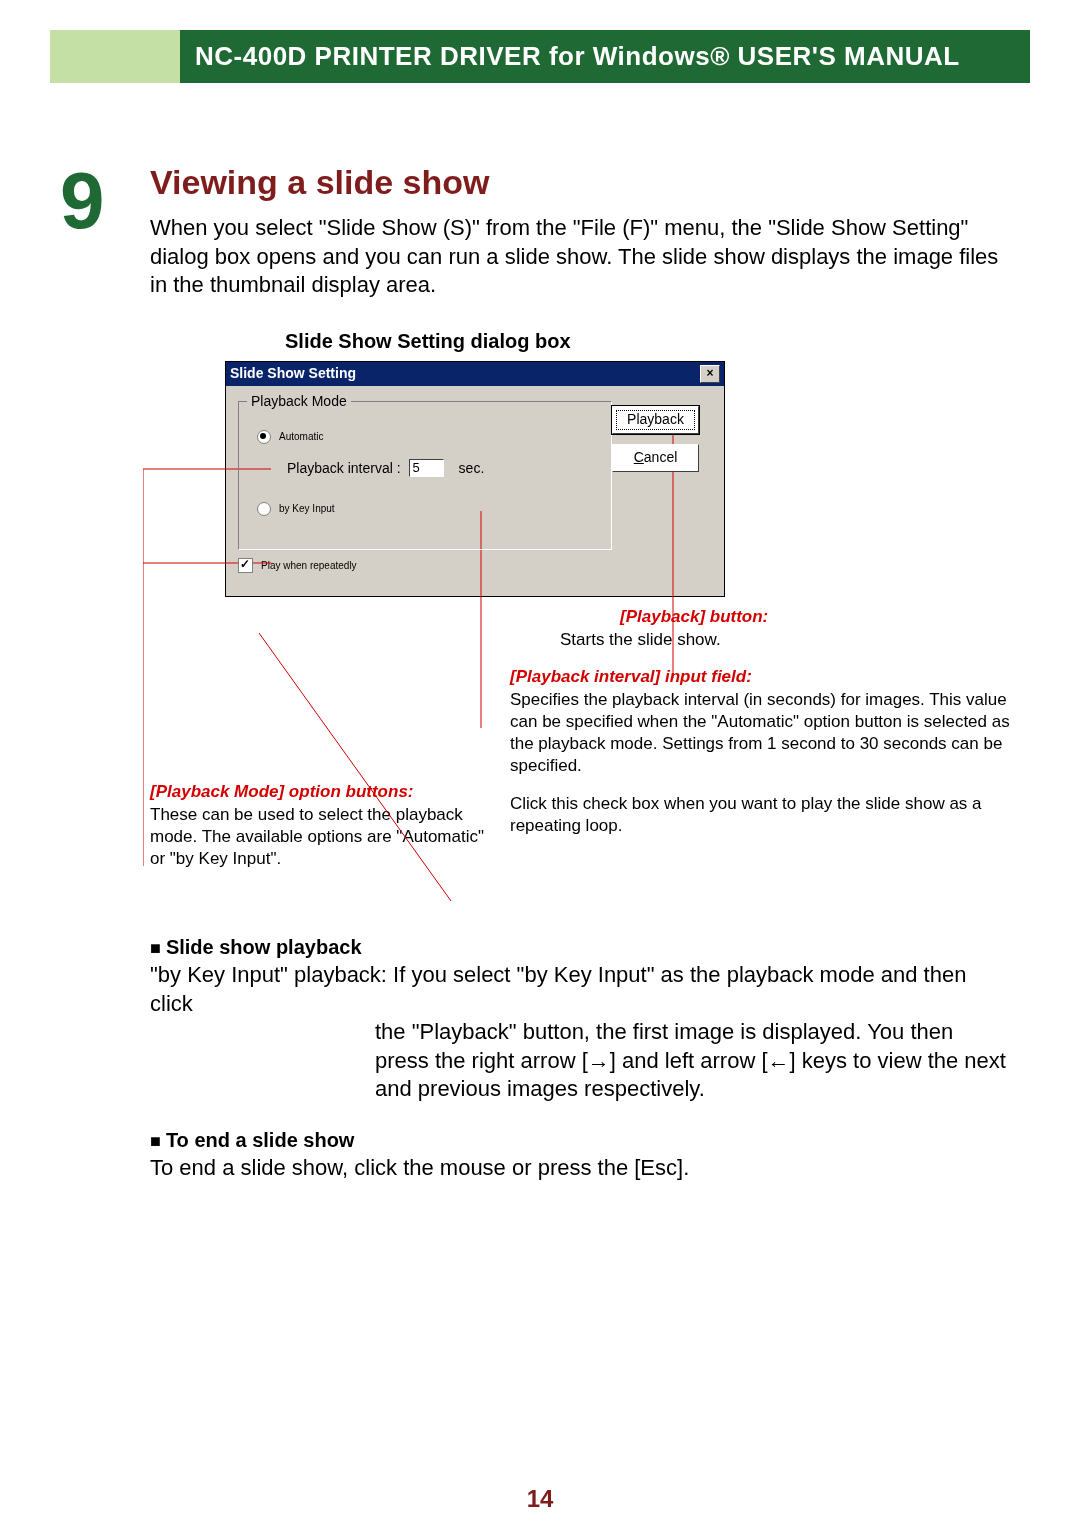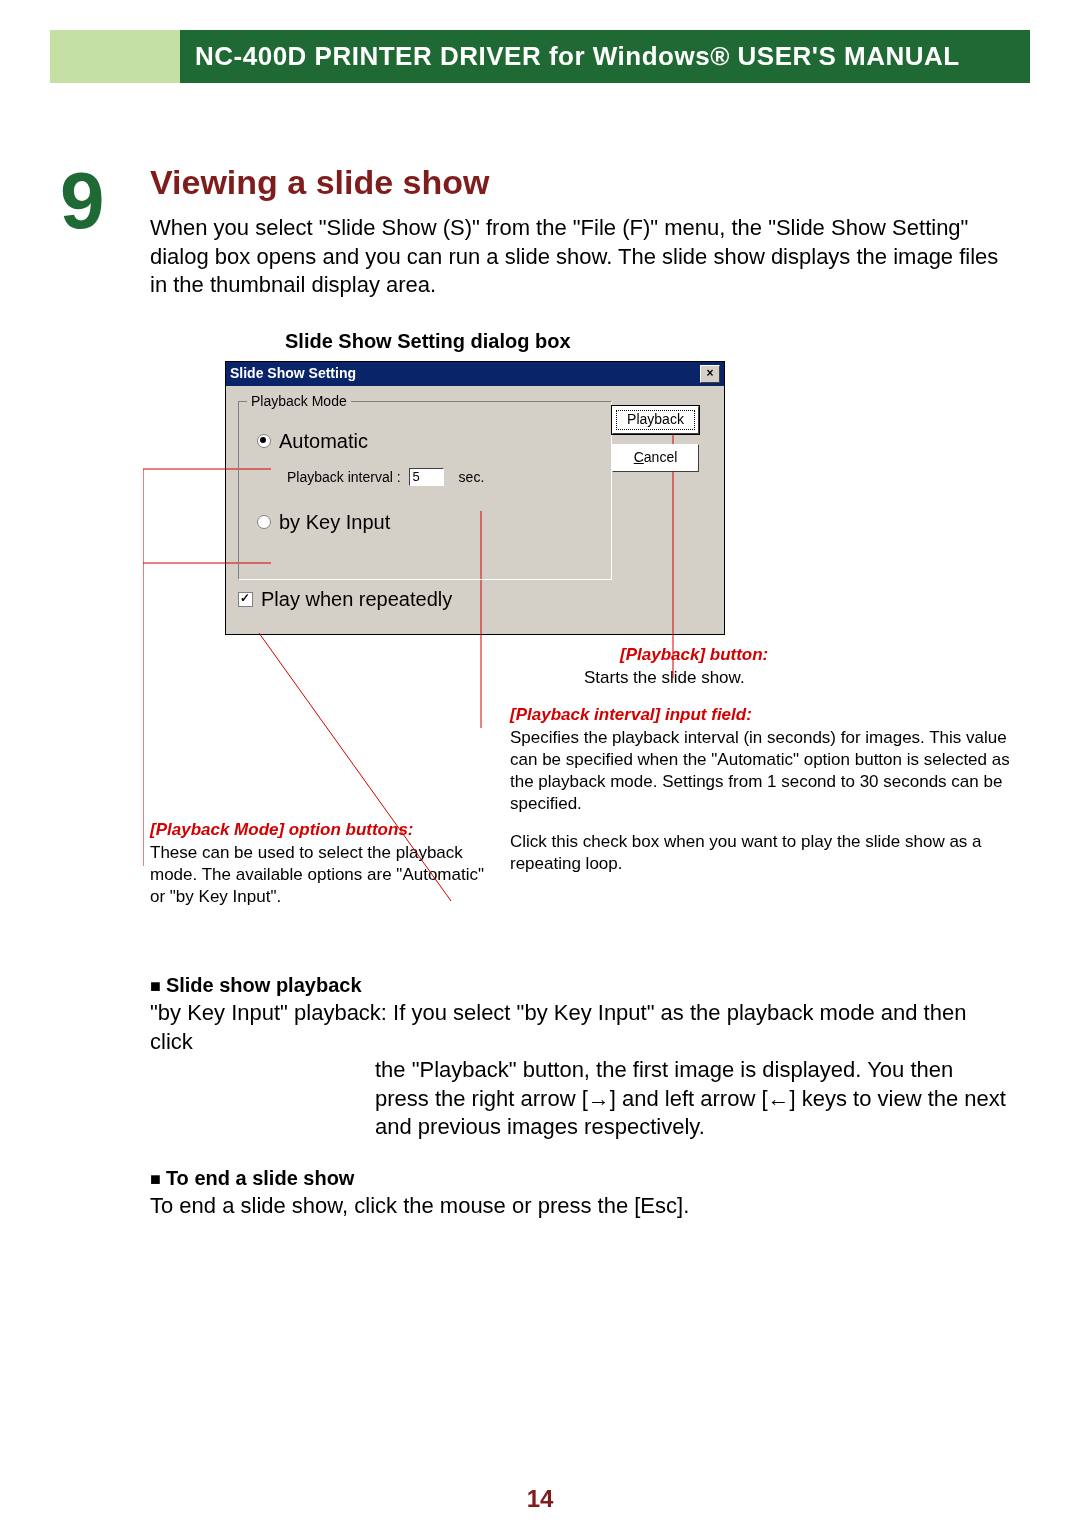--- a/index.html
+++ b/index.html
@@ -114,35 +114,35 @@
     padding: 15px 12px 15px 12px;
     display: flex;
   }
   .dlg-left { flex: 1; }
   .dlg-right { width: 100px; padding-top: 5px; }
   .groupbox {
     border: 1px solid #808080;
     border-right-color: #fff;
     border-bottom-color: #fff;
     position: relative;
-    padding: 20px 10px 37px 18px;
+    padding: 20px 10px 25px 18px;
     font-size: 14px;
   }
   .group-legend {
     position: absolute;
     top: -9px;
     left: 8px;
     background: #d4d0c8;
     padding: 0 4px;
     font-size: 14px;
   }
   .radio-row, .check-row {
     display: flex;
     align-items: center;
-    font-size: 20px;
+    font-size: 10px;
     margin: 8px 0;
   }
   .radio {
     width: 12px;
     height: 12px;
     border: 1px solid #808080;
     border-radius: 50%;
     background: #fff;
     margin-right: 8px;
     position: relative;
@@ -352,21 +352,21 @@
         </div>
       </div>
 
       <div class="annot-grid">
         <div class="annot-left">
           <p class="annot-title">[Playback Mode] option buttons:</p>
           <p class="annot-body">These can be used to select the playback mode. The available options are "Automatic" or "by Key Input".</p>
         </div>
         <div class="annot-right">
           <p class="annot-title" style="margin-left:110px">[Playback] button:</p>
-          <p class="annot-body" style="margin-left:74px">Starts the slide show.</p>
+          <p class="annot-body" style="margin-left:50px">Starts the slide show.</p>
 
           <p class="annot-title">[Playback interval] input field:</p>
           <p class="annot-body">Specifies the playback interval (in seconds) for images. This value can be specified when the "Automatic" option button is selected as the playback mode. Settings from 1 second to 30 seconds can be specified.</p>
 
           <p class="annot-body">Click this check box when you want to play the slide show as a repeating loop.</p>
         </div>
       </div>
 
       <div class="bullet-section">
         <p class="bullet-head">Slide show playback</p>

